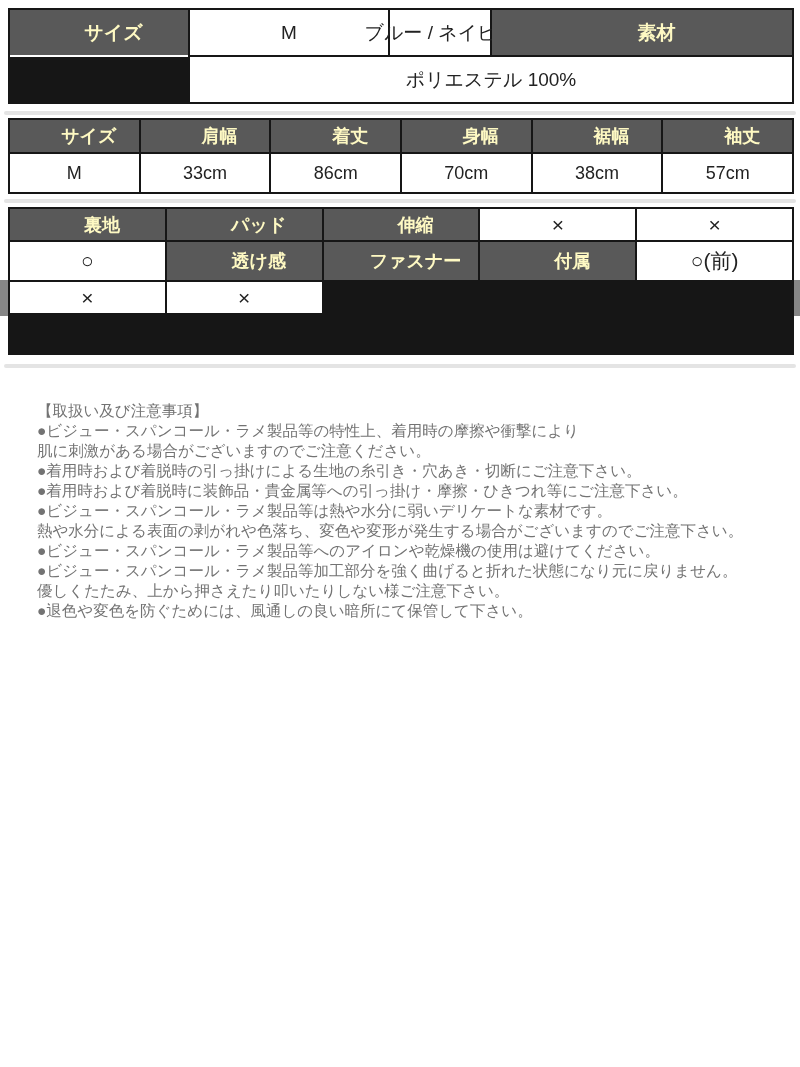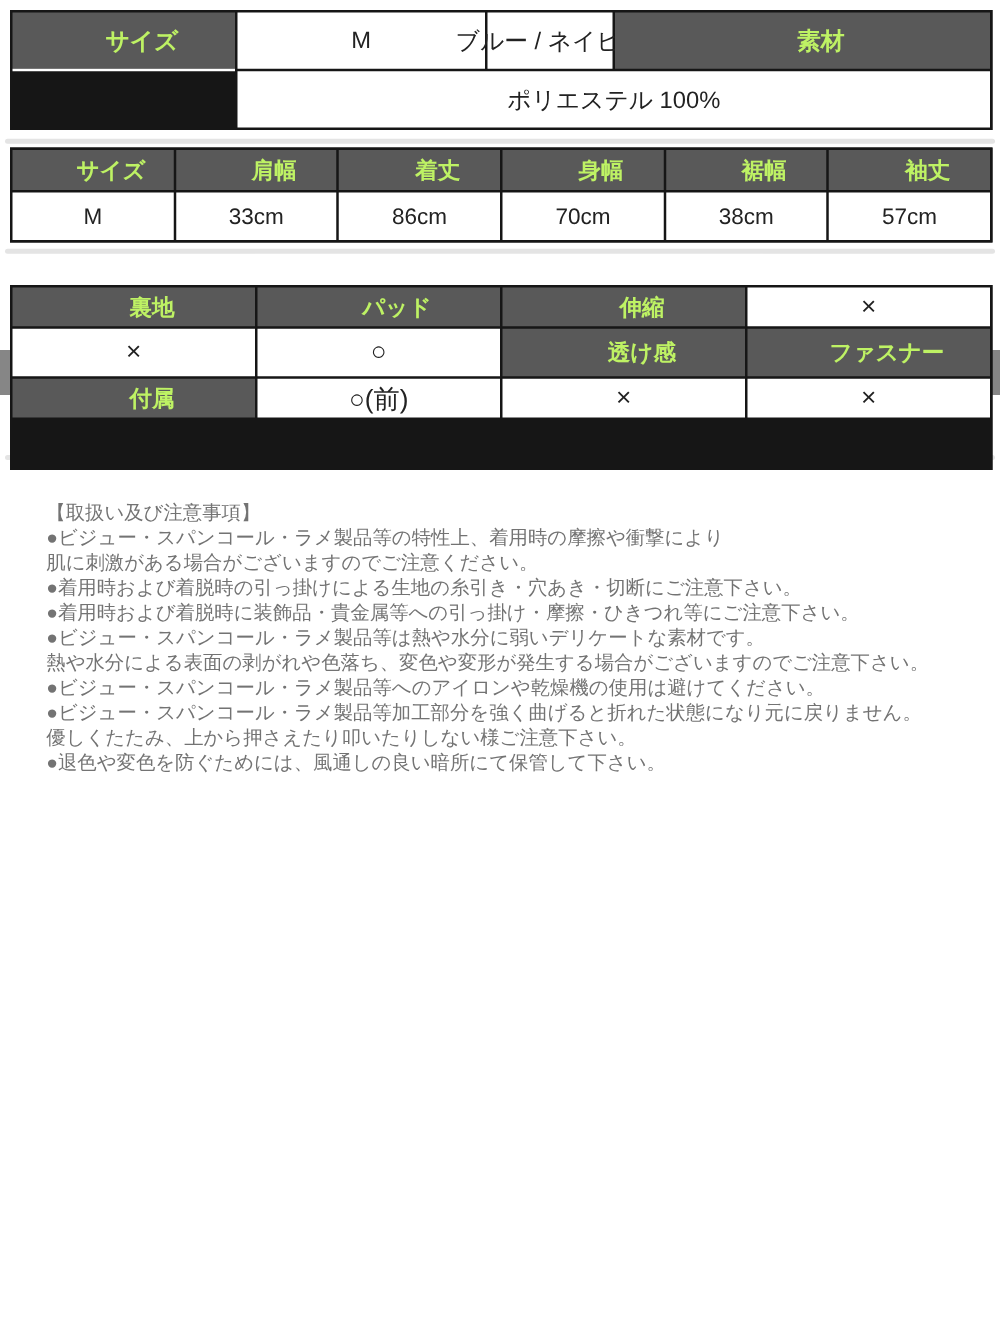--- a/index.html
+++ b/index.html
@@ -20,21 +20,21 @@
   }
   .cell{
     display:flex;align-items:center;justify-content:center;
     background:#ffffff;
     color:#222222;
     font-size:18px;
     white-space:nowrap;
   }
   .hcell{
     background:#595959;
-    color:#bef264;
+    color:#fef9c3;
     font-weight:bold;
     padding-left:29px;
   }
   
   #spec-table{
     left:8px;top:8px;
     grid-template-columns:178px 198px 100px 300px;
     grid-template-rows:45px 45px;
   }
   #spec-table .hcell{font-size:19px;}
@@ -49,24 +49,23 @@
   #measure-table{
     left:8px;top:118px;
     width:782px;
     grid-template-columns:repeat(6,1fr);
     grid-template-rows:32px 38px;
   }
   
   #feature-table{
     left:8px;top:207px;
     width:782px;
-    grid-template-columns:repeat(4,1fr);
+    grid-template-columns:repeat(5,1fr);
     grid-template-rows:31px 38px 31px 38px;
     z-index:2;
-    margin-top:21px;
   }
   .sym{font-size:21px;}
   
   #feature-band{
     position:absolute;left:0;top:280px;width:800px;height:36px;
     background:#868686;z-index:1;
   }
   
   .gap-band{
     position:absolute;left:4px;width:792px;height:4px;

